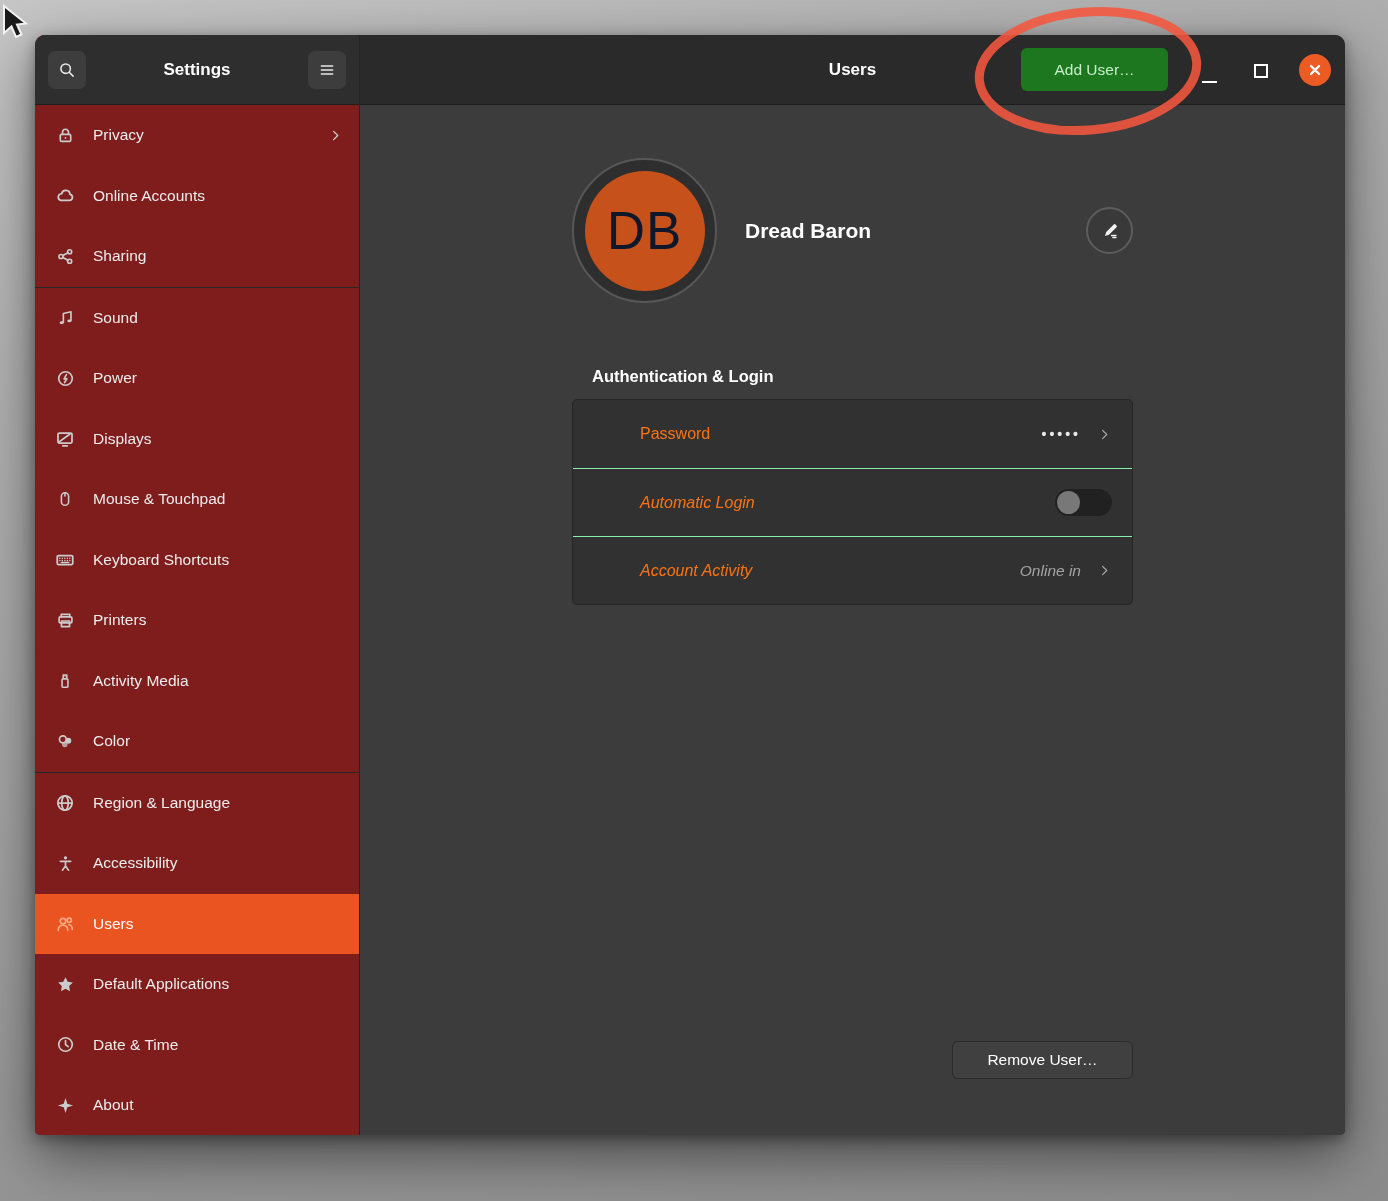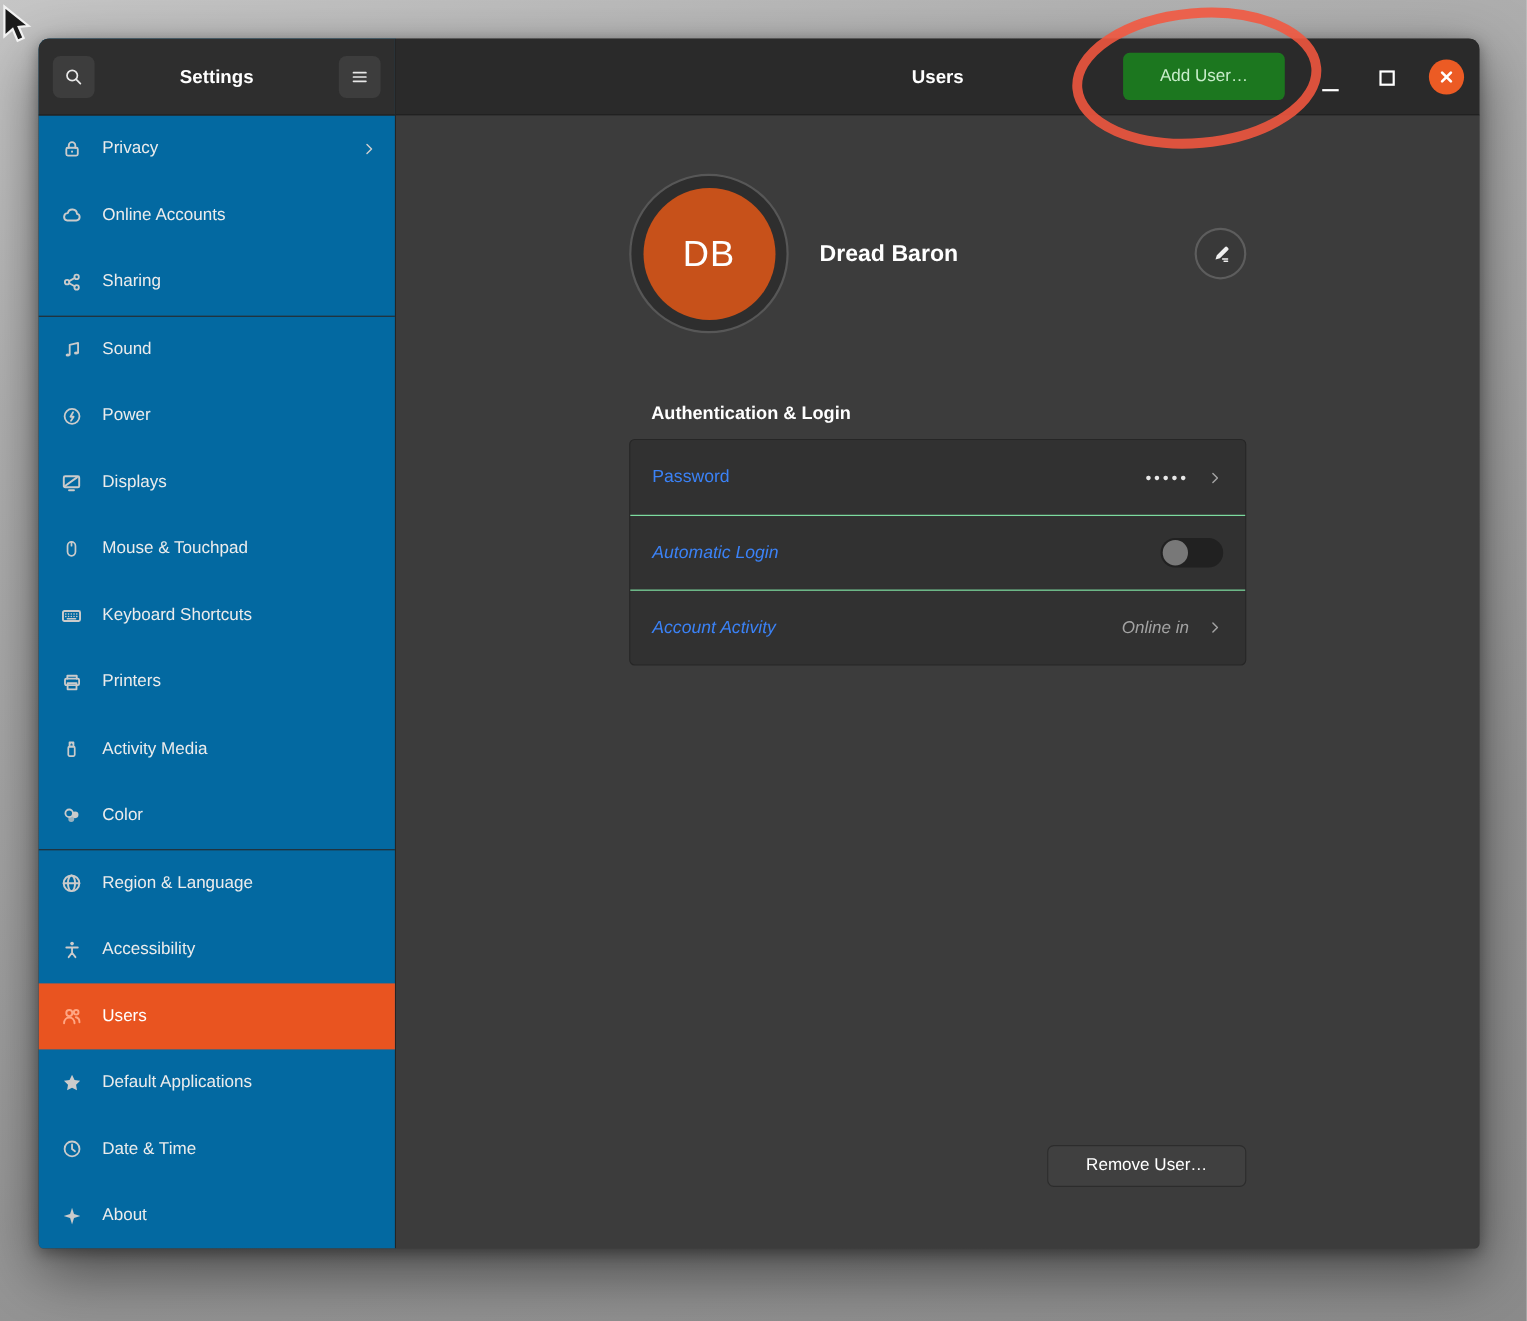--- a/index.html
+++ b/index.html
@@ -13,21 +13,21 @@
 
   
   .window {
     position:absolute; left:35px; top:35px; width:1310px; height:1100px;
     display:flex; border-radius:10px 10px 5px 5px; overflow:hidden;
     box-shadow:0 20px 55px rgba(0,0,0,.5), 0 4px 14px rgba(0,0,0,.35);
     background:#3c3c3c;
   }
 
   
-  .sidebar { width:325px; background:#0369a1; border-right:1px solid #242424; display:flex; flex-direction:column; }
+  .sidebar { width:325px; background:#7f1d1d; border-right:1px solid #242424; display:flex; flex-direction:column; }
   .side-header {
     height:70px; flex:none; background:#2e2e2e; border-bottom:1px solid #1e1e1e;
     position:relative; display:flex; align-items:center; justify-content:center;
   }
   .side-header .htitle { color:#ffffff; font-weight:bold; font-size:17px; }
   .hbtn {
     position:absolute; top:16px; width:38px; height:38px; border-radius:7px;
     background:#3d3d3d; display:flex; align-items:center; justify-content:center;
     color:#e8e8e8; cursor:pointer;
   }
@@ -69,39 +69,39 @@
 
   .content { flex:1; position:relative; background:#3c3c3c; }
   .col { width:561px; margin:0 auto; padding-top:53px; }
 
   .user-head { display:flex; align-items:center; }
   .avatar-ring {
     width:145px; height:145px; border-radius:50%; background:#2e2e2e; border:2px solid #575757;
     display:flex; align-items:center; justify-content:center; flex:none;
   }
   .avatar {
-    width:120px; height:120px; border-radius:50%; background:#c7511a; color:#ffffff;
-    display:flex; align-items:center; justify-content:center; font-size:33px; letter-spacing:1px;
+    width:120px; height:120px; border-radius:50%; background:#c7511a; color:#0f172a;
+    display:flex; align-items:center; justify-content:center; font-size:53px; letter-spacing:1px;
   }
   .user-name { margin-left:28px; color:#ffffff; font-weight:bold; font-size:21px; }
   .edit-btn {
     margin-left:auto; width:47px; height:47px; border-radius:50%; background:#393939;
     border:2px solid #5d5d5d; color:#f0f0f0; display:flex; align-items:center; justify-content:center; cursor:pointer;
   }
 
   .section-title { margin-top:64px; color:#ffffff; font-weight:bold; font-size:16.5px;margin-left:20px; }
   .card {
     margin-top:13px; background:#313131; border:1px solid #262626; border-radius:5px;
     display:flex; flex-direction:column;
   }
   .row {
     height:68px; display:flex; align-items:center; padding:0 20px; cursor:pointer;
   }
   .row + .row { border-top:1px solid #86efac;font-style:italic; }
-  .row .rlabel { color:#3b82f6; font-size:16px; }
+  .row .rlabel { color:#f97316; font-size:16px;margin-left:47px; }
   .row .right { margin-left:auto; display:flex; align-items:center; gap:16px; }
   .row .rvalue { color:#a3a3a3; font-size:15.5px; }
   .row .rvalue.dots { color:#e8e8e8; font-size:14px; letter-spacing:3px; font-weight:bold; }
   .row .chev { color:#a3a3a3; display:flex; }
 
   .toggle { width:57px; height:27px; border-radius:14px; background:#212121; position:relative; cursor:pointer; flex:none; }
   .toggle .knob { position:absolute; left:2px; top:2px; width:23px; height:23px; border-radius:50%; background:#787878; }
 
   .remove-btn {
     position:absolute; right:212px; bottom:56px; width:181px; height:38px;

